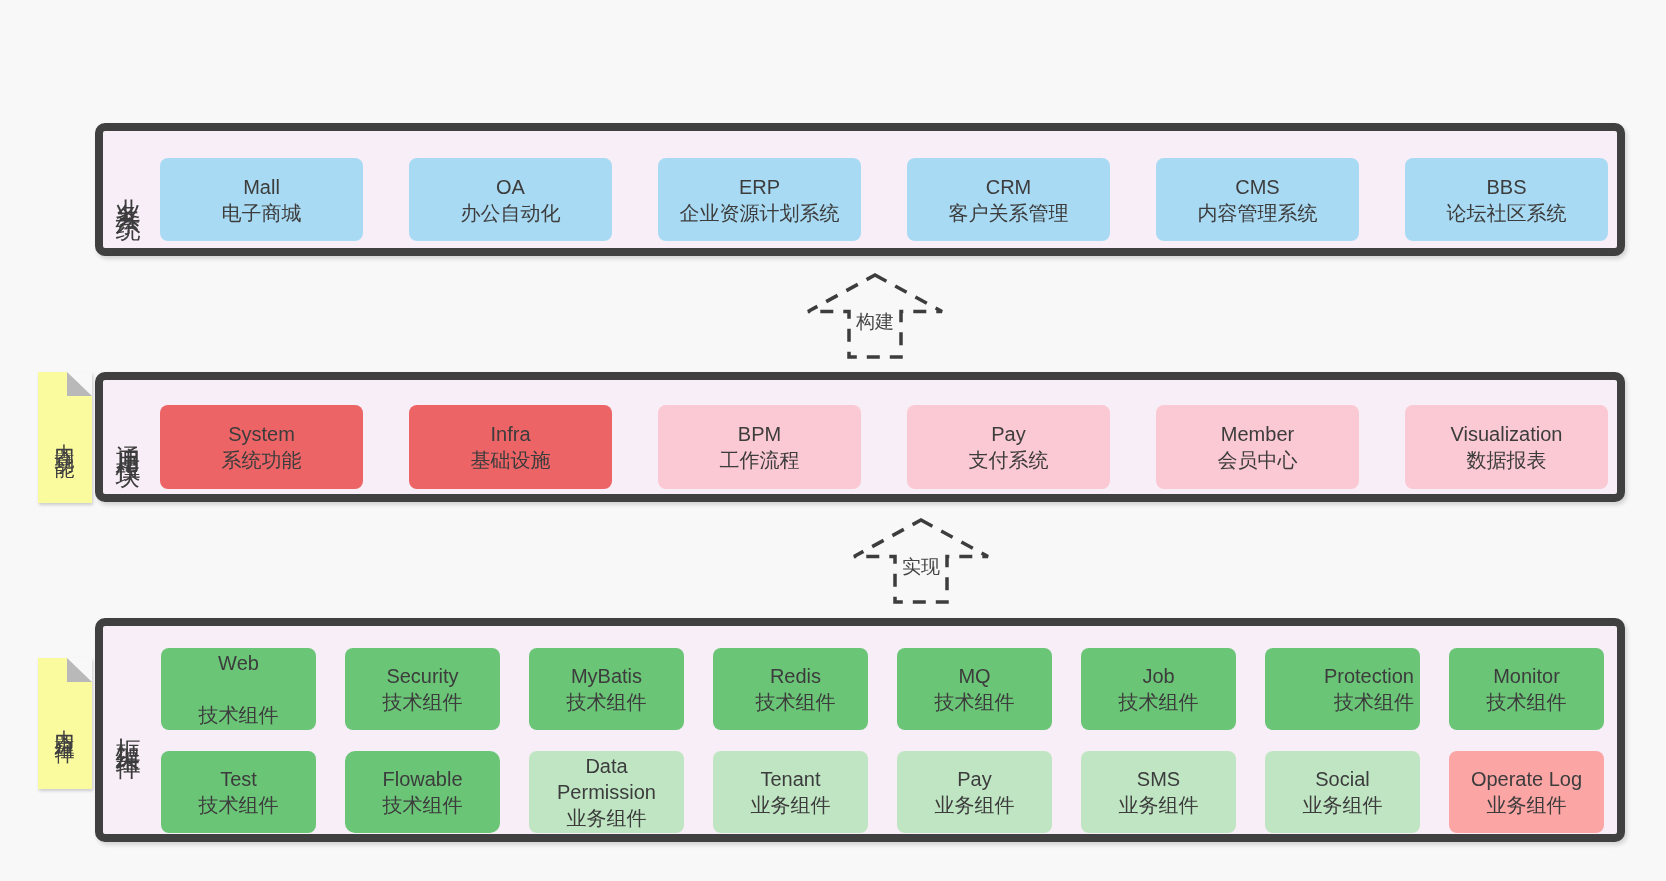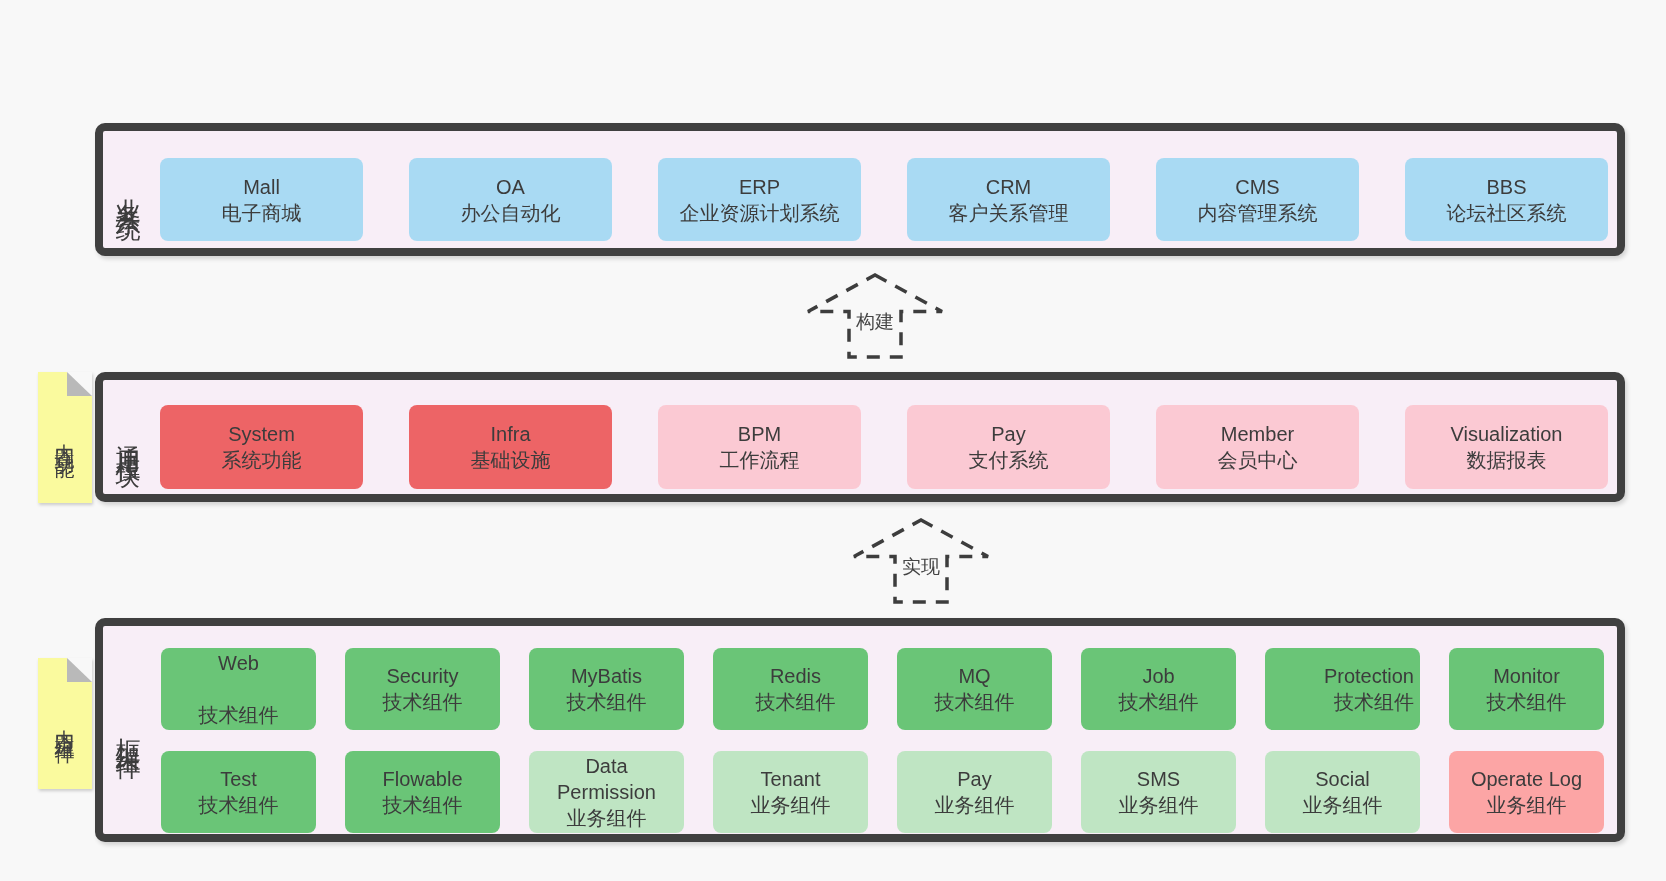--- a/index.html
+++ b/index.html
@@ -206,21 +206,21 @@
         <div class="box box-narrow" style="background: rgb(106, 197, 119);">
           <div>Monitor</div>
           <div>技术组件</div>
         </div>
       </div>
     <div class="box-row row-2">
         <div class="box box-narrow" style="background: rgb(106, 197, 119);">
           <div>Test</div>
           <div>技术组件</div>
         </div>
-        <div class="box box-narrow" style="background: rgb(106, 197, 119);">
+        <div class="box box-narrow" style="background: rgb(106, 197, 119); border-radius: 10px;">
           <div>Flowable</div>
           <div>技术组件</div>
         </div>
         <div class="box box-narrow" style="background: rgb(191, 229, 195);">
           <div>Data Permission</div>
           <div>业务组件</div>
         </div>
         <div class="box box-narrow" style="background: rgb(191, 229, 195);">
           <div>Tenant</div>
           <div>业务组件</div>

